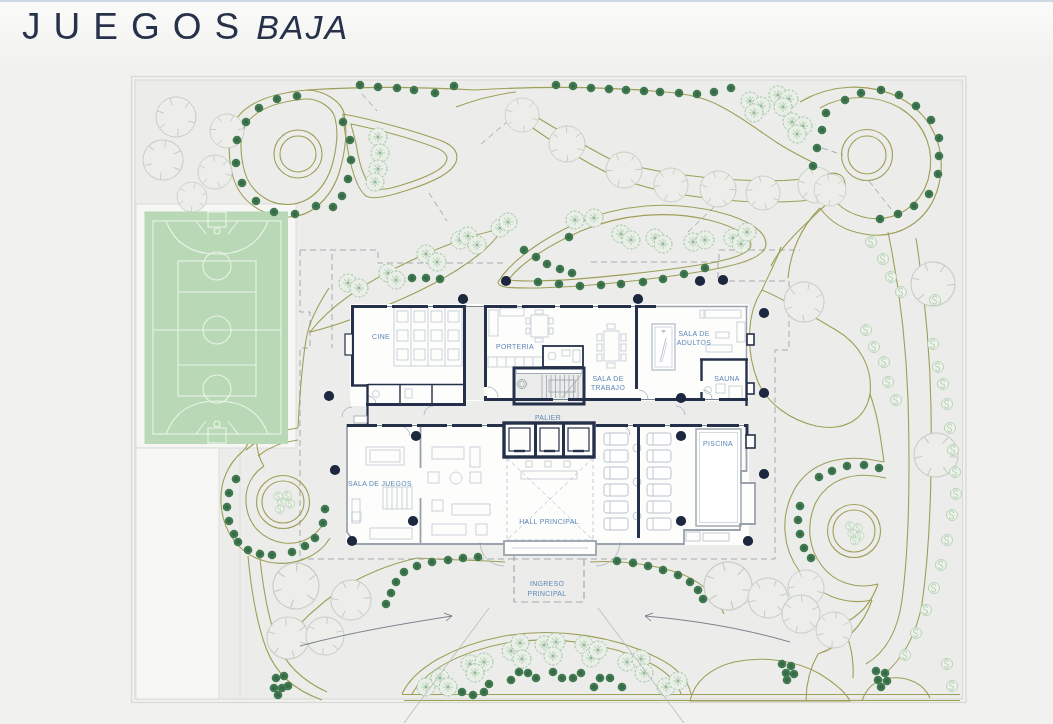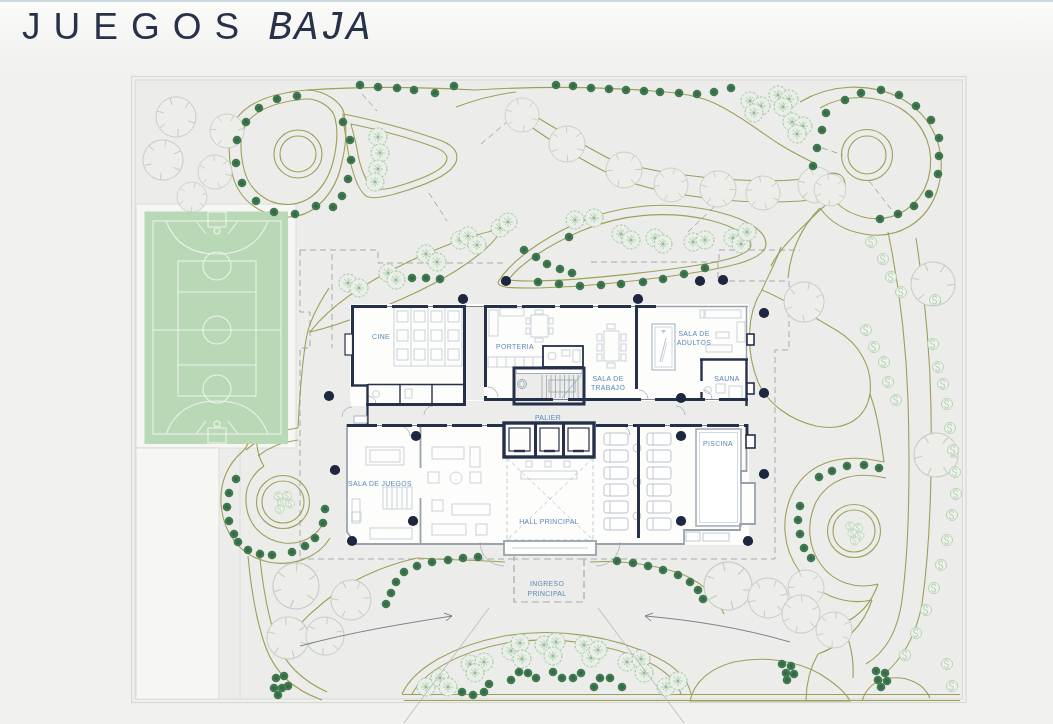--- a/index.html
+++ b/index.html
@@ -2,21 +2,21 @@
 <html><head>
 <meta charset="utf-8">
 <style>
 html,body{margin:0;padding:0;}
 #page{position:relative;width:1053px;height:724px;overflow:hidden;
 background:linear-gradient(#fbfbfa 0px,#f1f1ef 65px,#f1f1ef 100%);
 font-family:"Liberation Sans",sans-serif;}
 #topline{position:absolute;top:0;left:0;width:1053px;height:2px;background:#ccd8e2;}
 #title{position:absolute;left:22px;top:6px;white-space:nowrap;}
 #title .t1{font-family:"Liberation Sans",sans-serif;font-size:37px;letter-spacing:13px;color:#27324a;}
-#title .t2{font-family:Liberation Mono, monospace;font-style:italic;font-size:40px;letter-spacing:2px;color:#27324a;margin-left:16px;}
+#title .t2{font-family:Liberation Sans, sans-serif;font-style:italic;font-size:34px;letter-spacing:2px;color:#27324a;margin-left:4px;}
 svg{position:absolute;left:0;top:0;}
 </style>
 </head>
 <body>
 <div id="page">
 <div id="topline"></div>
 <div id="title"><span class="t1">JUEGOS</span><span class="t2">BAJA</span></div>
 <svg width="1053" height="724" viewBox="0 0 1053 724">
 <defs>
 <g id="gtree">

